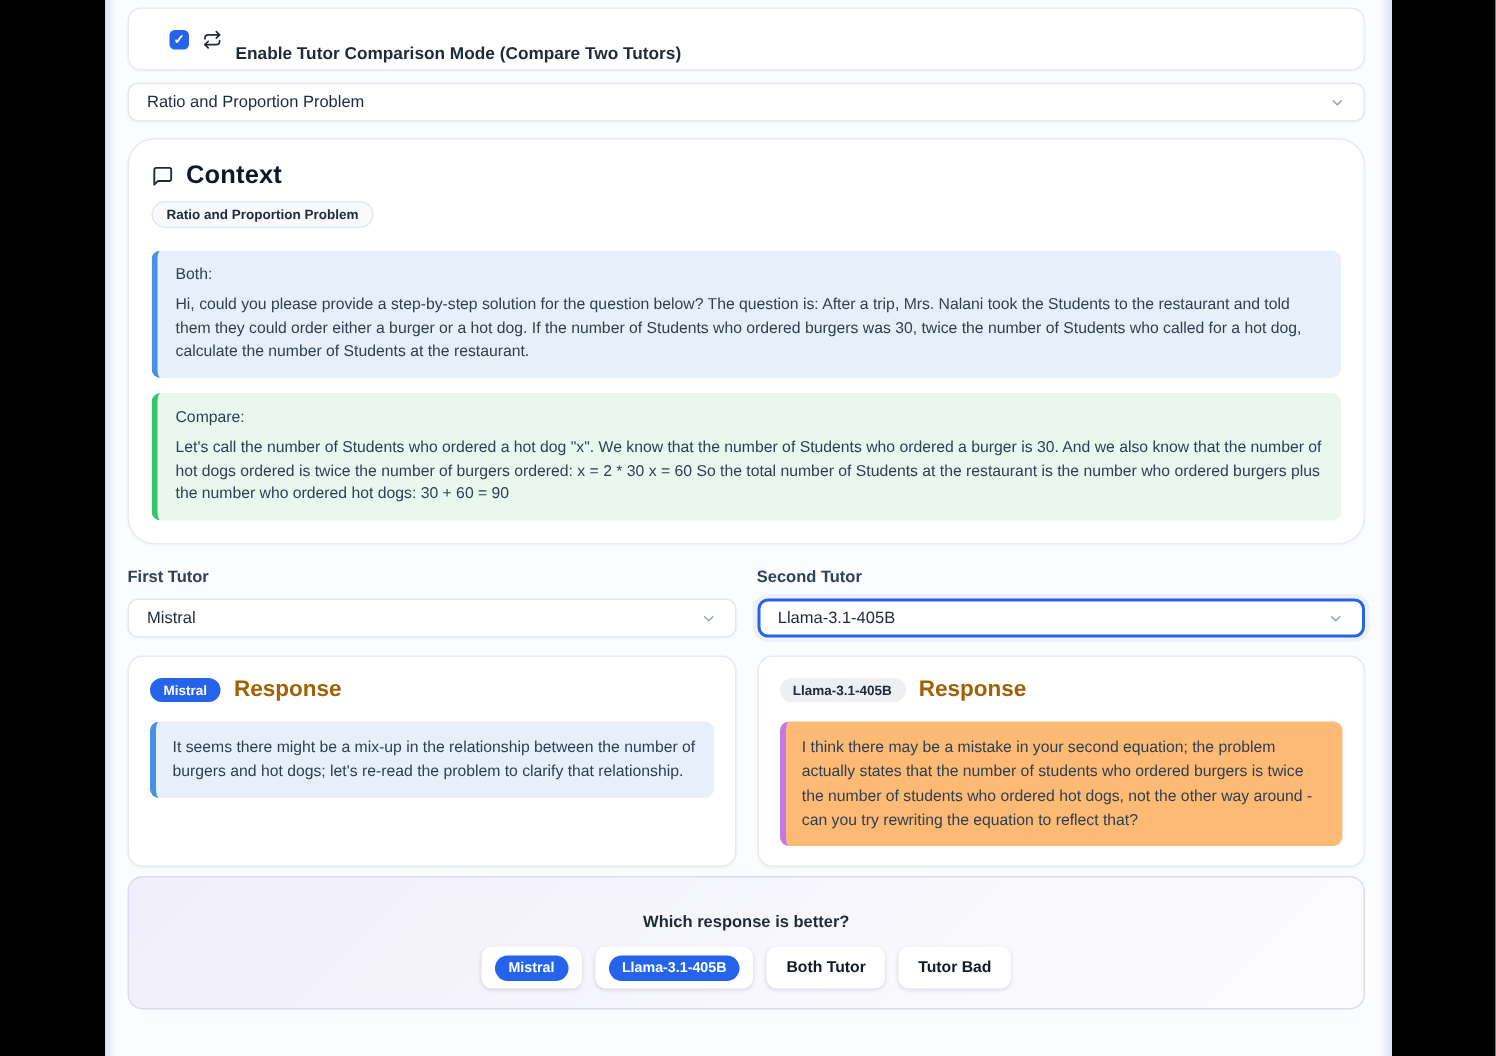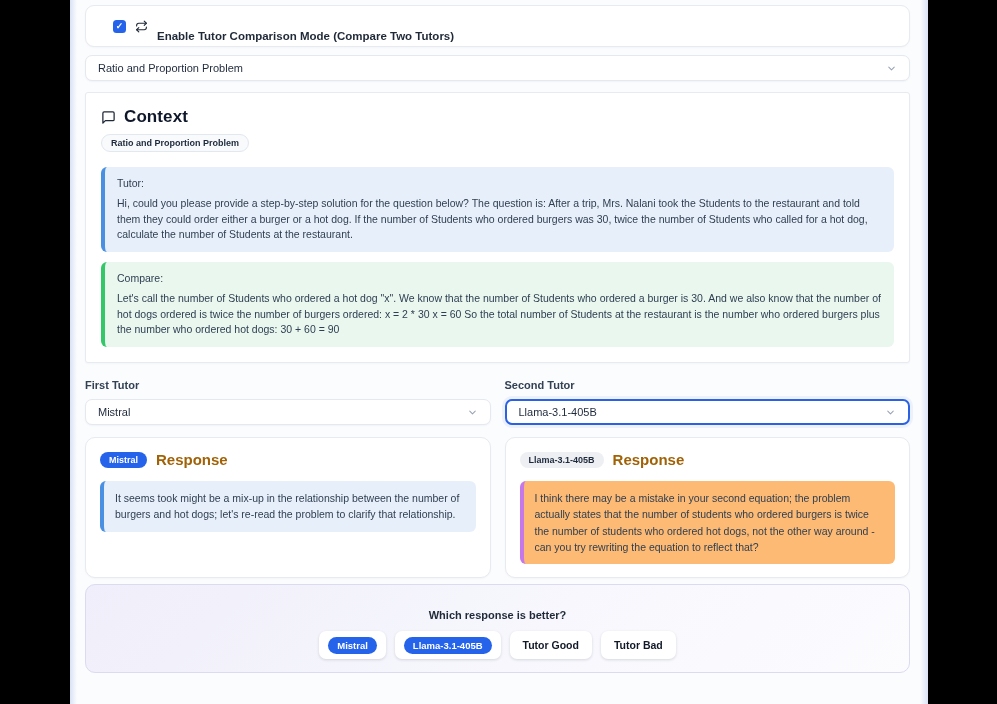--- a/index.html
+++ b/index.html
@@ -37,21 +37,21 @@
   
   .field-label { margin-top:19px; font-size:11px; font-weight:600; color:#334155; }
   .select {
     margin-top:8px; height:26px; background:#fff; border:1px solid #e4e8ef; border-radius:7px;
     display:flex; align-items:center; justify-content:space-between; padding:0 12px;
     font-size:11px; color:#1e293b; cursor:pointer; box-shadow:0 1px 2px rgba(16,24,40,.04);
   }
   .chev { color:#98a2b3; display:flex; }
 
   
-  .context-card { margin-top:11px; padding:14px 15px 15px; border-radius:3px; }
+  .context-card { margin-top:11px; padding:14px 15px 15px; border-radius:18px; }
   .context-head { display:flex; align-items:center; gap:8px; }
   .context-title { font-size:17px; font-weight:700; color:#0f172a; letter-spacing:.1px; }
   .bubble-ico { color:#1f2937; display:flex; }
   .topic-badge {
     display:inline-block; margin-top:7px; font-size:9px; font-weight:700; color:#1e293b;
     background:#f8fafc; border:1px solid #e2e8f0; border-radius:10px; padding:3px 9px;
   }
   .msg { margin-top:10px; border-radius:6px; padding:9px 12px; font-size:10.5px; line-height:1.5; color:#2f3e50; }
   .msg .role { display:block; margin-bottom:4px; }
   .msg-tutor { background:#e7f0fa; border-left:4px solid #4a90e2; margin-top:15px; }
@@ -128,21 +128,21 @@
         <span class="bubble-ico">
           <svg width="15" height="15" viewBox="0 0 24 24" fill="none" stroke="currentColor" stroke-width="2" stroke-linecap="round" stroke-linejoin="round">
               <path d="M21 15a2 2 0 0 1-2 2H7l-4 4V5a2 2 0 0 1 2-2h14a2 2 0 0 1 2 2z"></path>
             </svg>
         </span>
         <span class="context-title">Context</span>
       </div>
       <span class="topic-badge">Ratio and Proportion Problem</span>
 
       <div class="msg msg-tutor">
-        <span class="role">Tutor:</span>
+        <span class="role">Both:</span>
         <span>Hi, could you please provide a step-by-step solution for the question below? The question is: After a trip, Mrs. Nalani took the Students to the restaurant and told them they could order either a burger or a hot dog. If the number of Students who ordered burgers was 30, twice the number of Students who called for a hot dog, calculate the number of Students at the restaurant.</span>
       </div>
 
       <div class="msg msg-student">
         <span class="role">Compare:</span>
         <span>Let's call the number of Students who ordered a hot dog "x". We know that the number of Students who ordered a burger is 30. And we also know that the number of hot dogs ordered is twice the number of burgers ordered: x = 2 * 30 x = 60 So the total number of Students at the restaurant is the number who ordered burgers plus the number who ordered hot dogs: 30 + 60 = 90</span>
       </div>
     </div>
 
     <div class="two-col tutors-row">
@@ -169,39 +169,39 @@
         </div>
       </div>
     </div>
 
     <div class="two-col responses-row">
       <div class="card resp-card">
         <div class="resp-head">
           <span class="pill pill-blue">Mistral</span>
           <span class="resp-title">Response</span>
         </div>
-        <div class="resp-msg resp-msg-blue">It seems took might be a mix-up in the relationship between the number of burgers and hot dogs; let's re-read the problem to clarify that relationship.</div>
+        <div class="resp-msg resp-msg-blue">It seems there might be a mix-up in the relationship between the number of burgers and hot dogs; let's re-read the problem to clarify that relationship.</div>
       </div>
       <div class="card resp-card">
         <div class="resp-head">
           <span class="pill pill-gray">Llama-3.1-405B</span>
           <span class="resp-title">Response</span>
         </div>
         <div class="resp-msg resp-msg-purple">I think there may be a mistake in your second equation; the problem actually states that the number of students who ordered burgers is twice the number of students who ordered hot dogs, not the other way around - can you try rewriting the equation to reflect that?</div>
       </div>
     </div>
 
     <div class="vote-section">
       <div class="vote-question">Which response is better?</div>
       <div class="vote-buttons">
         <button class="vote-btn vote-btn-pill">
           <span class="pill pill-blue vote-pill">Mistral</span>
         </button>
         <button class="vote-btn vote-btn-pill">
           <span class="pill pill-blue vote-pill">Llama-3.1-405B</span>
         </button>
-        <button class="vote-btn vote-btn-text">Tutor Good</button>
+        <button class="vote-btn vote-btn-text">Both Tutor</button>
         <button class="vote-btn vote-btn-text">Tutor Bad</button>
       </div>
     </div>
 
   </div>
 </div>
 
 </body></html>

